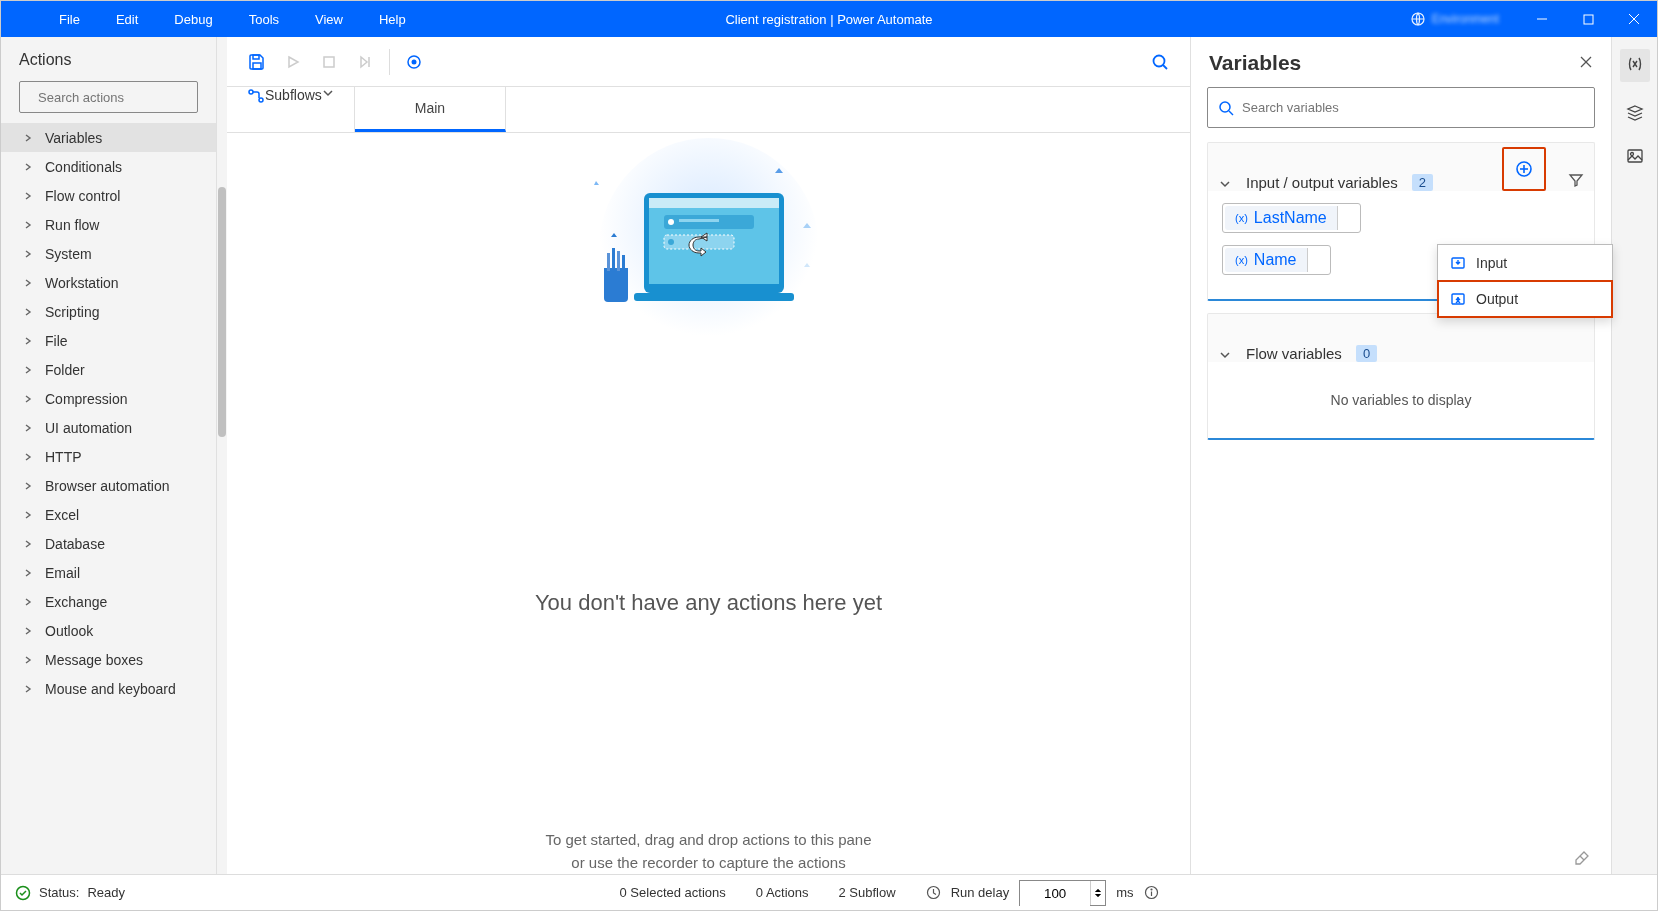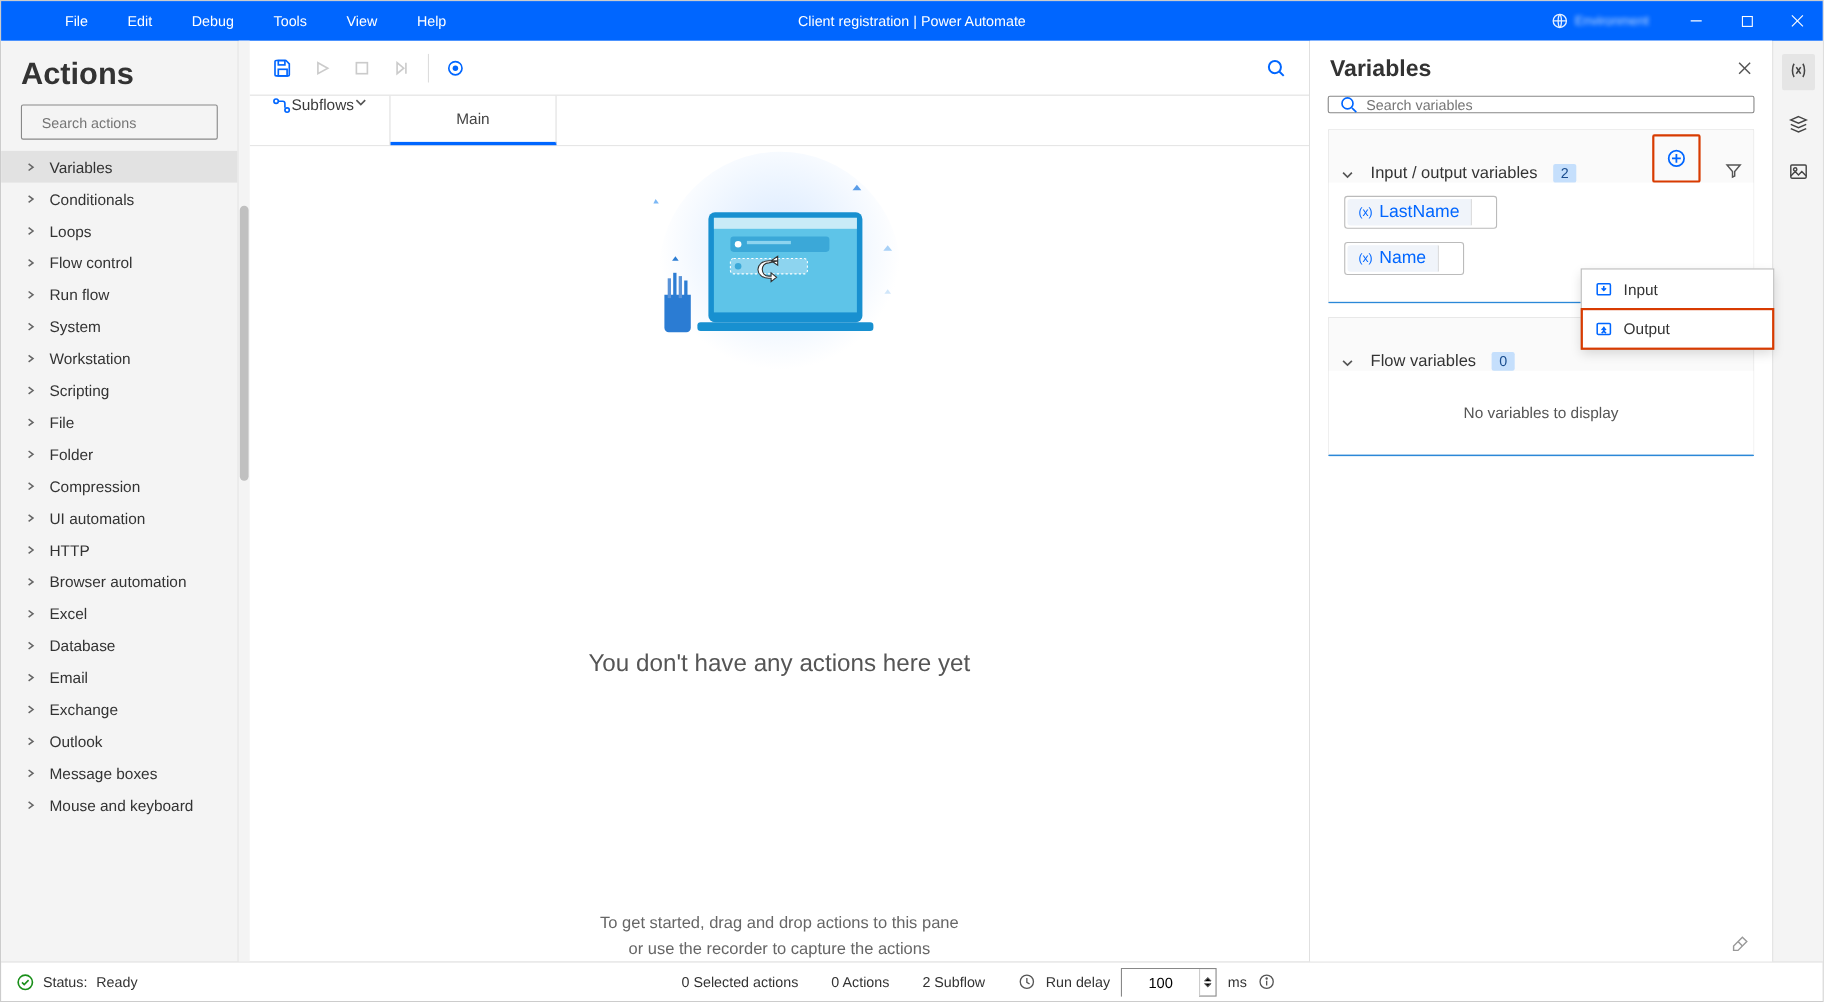--- a/index.html
+++ b/index.html
@@ -15,21 +15,21 @@
 .env-label { display: flex; align-items: center; gap: 6px; margin-right: 20px; font-size: 12px; opacity: 0.9; }
 .env-blur { filter: blur(2px); opacity: 0.8; }
 .win-btn { width: 46px; height: 36px; display: flex; align-items: center; justify-content: center; }
 .win-btn svg { stroke: #fff; }
 
 
 .body { flex: 1; display: flex; min-height: 0; }
 
 
 .actions-panel { width: 216px; background: #f4f4f4; border-right: 1px solid #e0e0e0; display: flex; flex-direction: column; }
-.actions-header { padding: 14px 18px 12px; font-size: 28px; font-weight: 700; color: #333; }
+.actions-header { padding: 14px 18px 12px; font-size: 16px; font-weight: 400; color: #333; }
 .search-box { margin: 0 18px 10px; height: 32px; border: 1px solid #888; border-radius: 2px; display: flex; align-items: center; padding: 0 10px; background: #f4f4f4; }
 .search-box input { border: none; outline: none; background: transparent; font-size: 13px; flex: 1; margin-left: 8px; color: #666; }
 .action-list { flex: 1; overflow-y: auto; }
 .action-item { display: flex; align-items: center; height: 29px; padding-left: 22px; cursor: pointer; font-size: 14px; color: #333; }
 .action-item.selected { background: #e2e2e2; }
 .action-item .chev { margin-right: 12px; color: #666; }
 .action-scroll::-webkit-scrollbar { width: 10px; }
 .action-scroll::-webkit-scrollbar-thumb { background: #bbb; border-radius: 5px; }
 
 
@@ -53,21 +53,21 @@
 .canvas { flex: 1; display: flex; flex-direction: column; align-items: center; justify-content: space-between; background: #fff; }
 .hero-svg { width: 320px; height: 240px; margin-bottom: 20px; }
 .canvas-title { font-size: 22px; color: #555; margin-bottom: 16px; }
 .canvas-sub { font-size: 15px; color: #666; text-align: center; line-height: 1.5; }
 
 
 .vars-panel { width: 420px; background: #fff; display: flex; flex-direction: column; padding: 0; position: relative; }
 .vars-header { display: flex; align-items: center; padding: 14px 18px 12px; }
 .vars-header h2 { font-size: 21px; font-weight: 600; color: #333; flex: 1; }
 .close-x { color: #555; }
-.vars-search { margin: 0 16px 14px; height: 16px; border: 1px solid #888; border-radius: 2px; display: flex; align-items: center; padding: 0 10px; background: #fff; }
+.vars-search { margin: 0 16px 14px; height: 41px; border: 1px solid #888; border-radius: 2px; display: flex; align-items: center; padding: 0 10px; background: #fff; }
 .vars-search input { border: none; outline: none; background: transparent; font-size: 13px; flex: 1; margin-left: 8px; }
 
 .section { margin: 0 16px 12px; border: 1px solid #e8e8e8; background: #fafafa; border-radius: 2px; border-bottom: 2px solid #2b88d8; }
 .section-head { display: flex; align-items: flex-end; height: 48px; padding: 0 10px; gap: 14px; }
 .section-head .title { font-size: 15px; color: #333; }
 .badge { background: #c5dffc; color: #1a4d8f; padding: 1px 7px; font-size: 13px; border-radius: 2px; }
 .section-head .spacer { flex: 1; }
 .add-box { width: 44px; height: 44px; display: flex; align-items: center; justify-content: center; border: 2px solid #d83b01; border-radius: 2px; }
 .add-icon-svg { color: #0066ff; }
 .filter-btn { margin-left: 8px; color: #555; }
@@ -157,26 +157,20 @@
             <span class="chev"><svg width="10" height="10" viewBox="0 0 10 10" fill="none" stroke="#666" stroke-width="1.4">
                 <path d="M3 2l4 3-4 3"></path>
               </svg></span>
             <span>Variables</span>
           </div>
           <div class="action-item">
             <span class="chev"><svg width="10" height="10" viewBox="0 0 10 10" fill="none" stroke="#666" stroke-width="1.4">
                 <path d="M3 2l4 3-4 3"></path>
               </svg></span>
             <span>Conditionals</span>
-          </div>
-          <div class="action-item">
-            <span class="chev"><svg width="10" height="10" viewBox="0 0 10 10" fill="none" stroke="#666" stroke-width="1.4">
-                <path d="M3 2l4 3-4 3"></path>
-              </svg></span>
-            <span>Loops</span>
           </div>
           <div class="action-item">
             <span class="chev"><svg width="10" height="10" viewBox="0 0 10 10" fill="none" stroke="#666" stroke-width="1.4">
                 <path d="M3 2l4 3-4 3"></path>
               </svg></span>
             <span>Flow control</span>
           </div>
           <div class="action-item">
             <span class="chev"><svg width="10" height="10" viewBox="0 0 10 10" fill="none" stroke="#666" stroke-width="1.4">
                 <path d="M3 2l4 3-4 3"></path>

